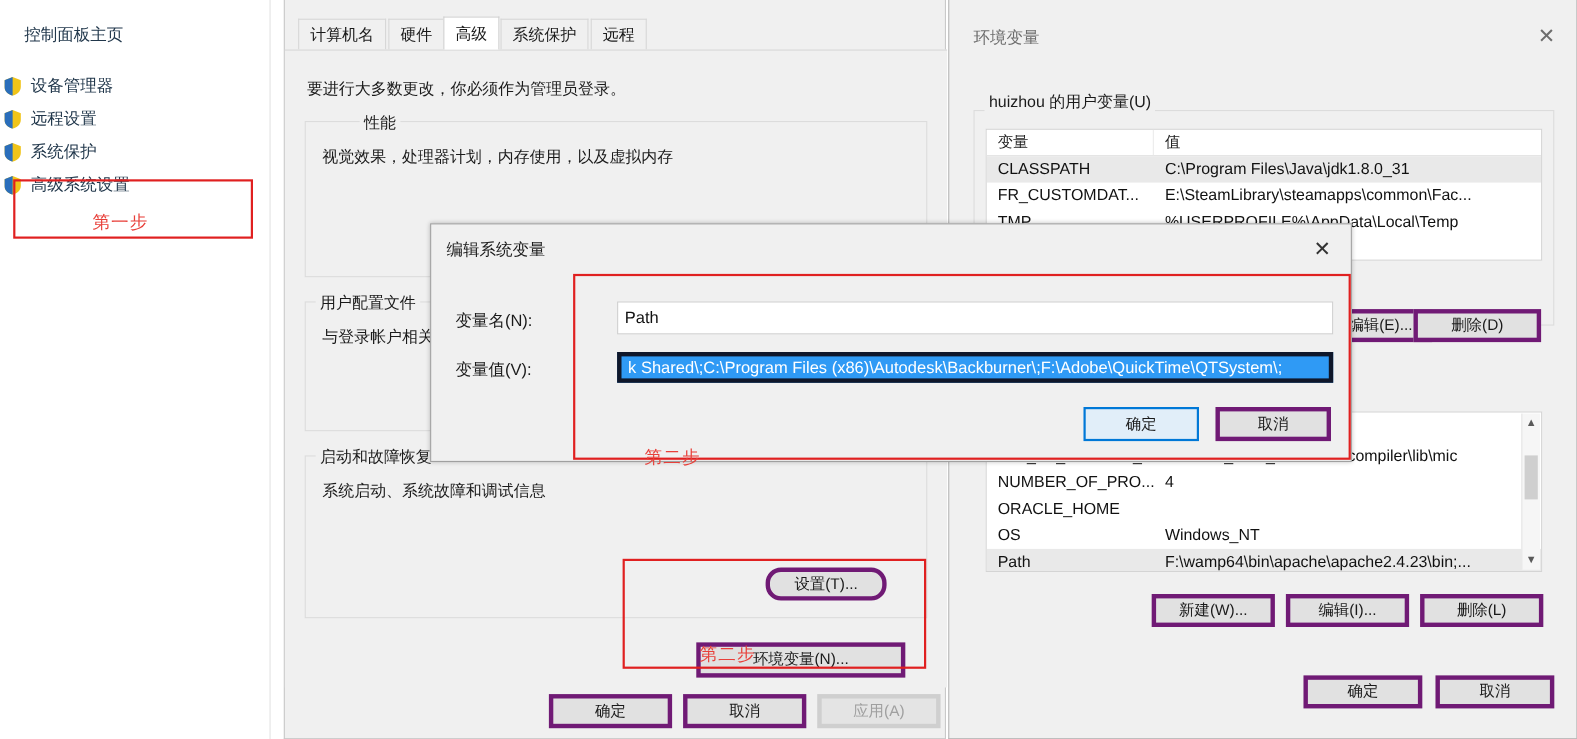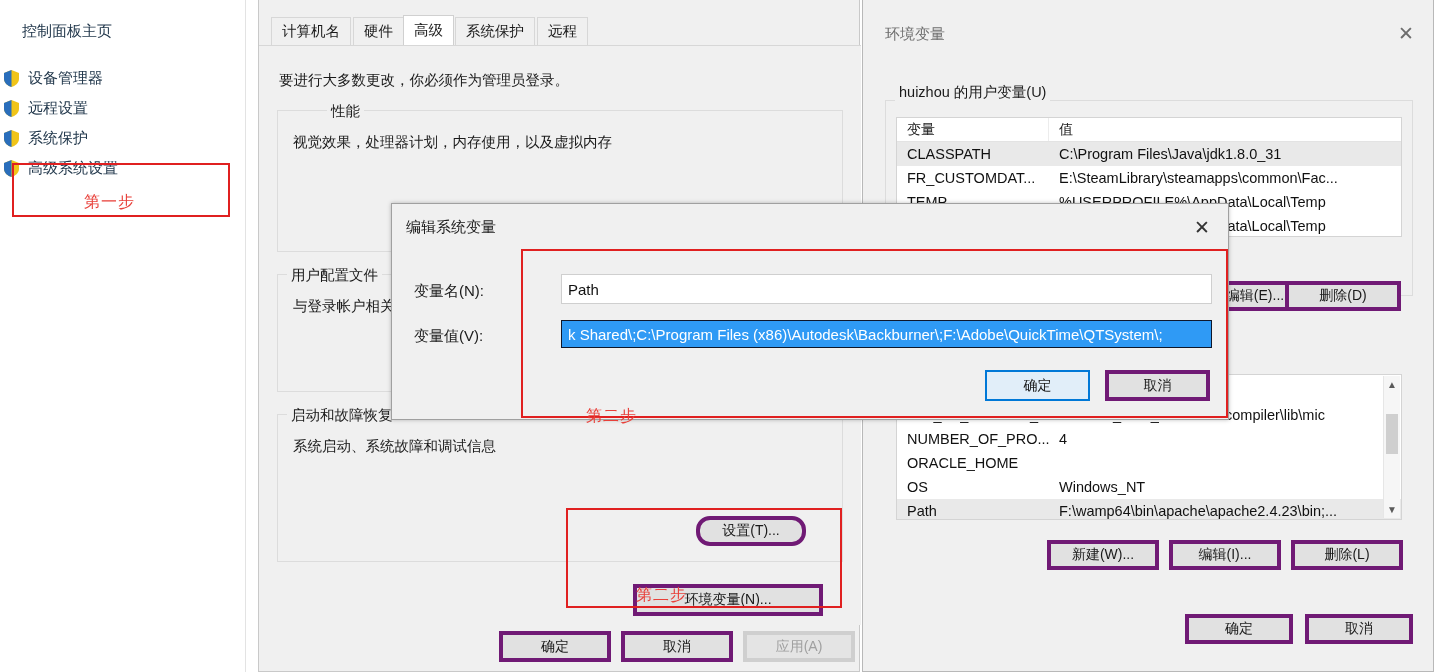--- a/index.html
+++ b/index.html
@@ -68,21 +68,21 @@
 
   
   #editdlg { position:absolute; left:391px; top:203px; width:838px; height:217px; background:#f0f0f0;
              border:1px solid #a0a0a0; box-shadow:0 0 4px rgba(0,0,0,.25); }
   #editdlg-title { position:absolute; left:14px; top:14px; font-size:15px; color:#1a1a1a; }
   #editdlg-close { position:absolute; right:8px; top:9px; width:36px; height:28px; display:flex; align-items:center; justify-content:center;
                    font-size:19px; color:#333; }
   .dlg-label { position:absolute; font-size:15px; color:#1a1a1a; }
   .dlg-input { position:absolute; background:#fff; border:1px solid #cfcfcf; font-size:15px; color:#111;
                display:flex; align-items:center; padding-left:6px; white-space:nowrap; overflow:hidden; }
-  .dlg-input.selected { background:#2f9af5; border:1px solid #0f172a; color:#ffffff; }
+  .dlg-input.selected { background:#2f9af5; border:4px solid #0f172a; color:#ffffff; }
 </style>
 </head>
 <body>
 
 <div id="root">
 
   <div id="sidebar">
     <div class="cp-home">控制面板主页</div>
 
     <div class="cp-item" style="top:66px;">
@@ -193,24 +193,20 @@
       </div>
       <div class="lv-row sel">
         <div class="c c1">CLASSPATH</div>
         <div class="c c2">C:\Program Files\Java\jdk1.8.0_31</div>
       </div>
       <div class="lv-row">
         <div class="c c1">FR_CUSTOMDAT...</div>
         <div class="c c2">E:\SteamLibrary\steamapps\common\Fac...</div>
       </div>
       <div class="lv-row">
-        <div class="c c1">TEMP</div>
-        <div class="c c2">%USERPROFILE%\AppData\Local\Temp</div>
-      </div>
-      <div class="lv-row">
         <div class="c c1">TMP</div>
         <div class="c c2">%USERPROFILE%\AppData\Local\Temp</div>
       </div>
     </div>
 
     <div class="btn" style="left:345px; top:281px; width:94px; height:30px;">编辑(E)...</div>
     <div class="btn" style="left:422px; top:281px; width:116px; height:30px;">删除(D)</div>
 
     <div class="lv" style="left:33px; top:374px; width:506px; height:146px;">
       <div class="lv-row" style="margin-top:28px;">

